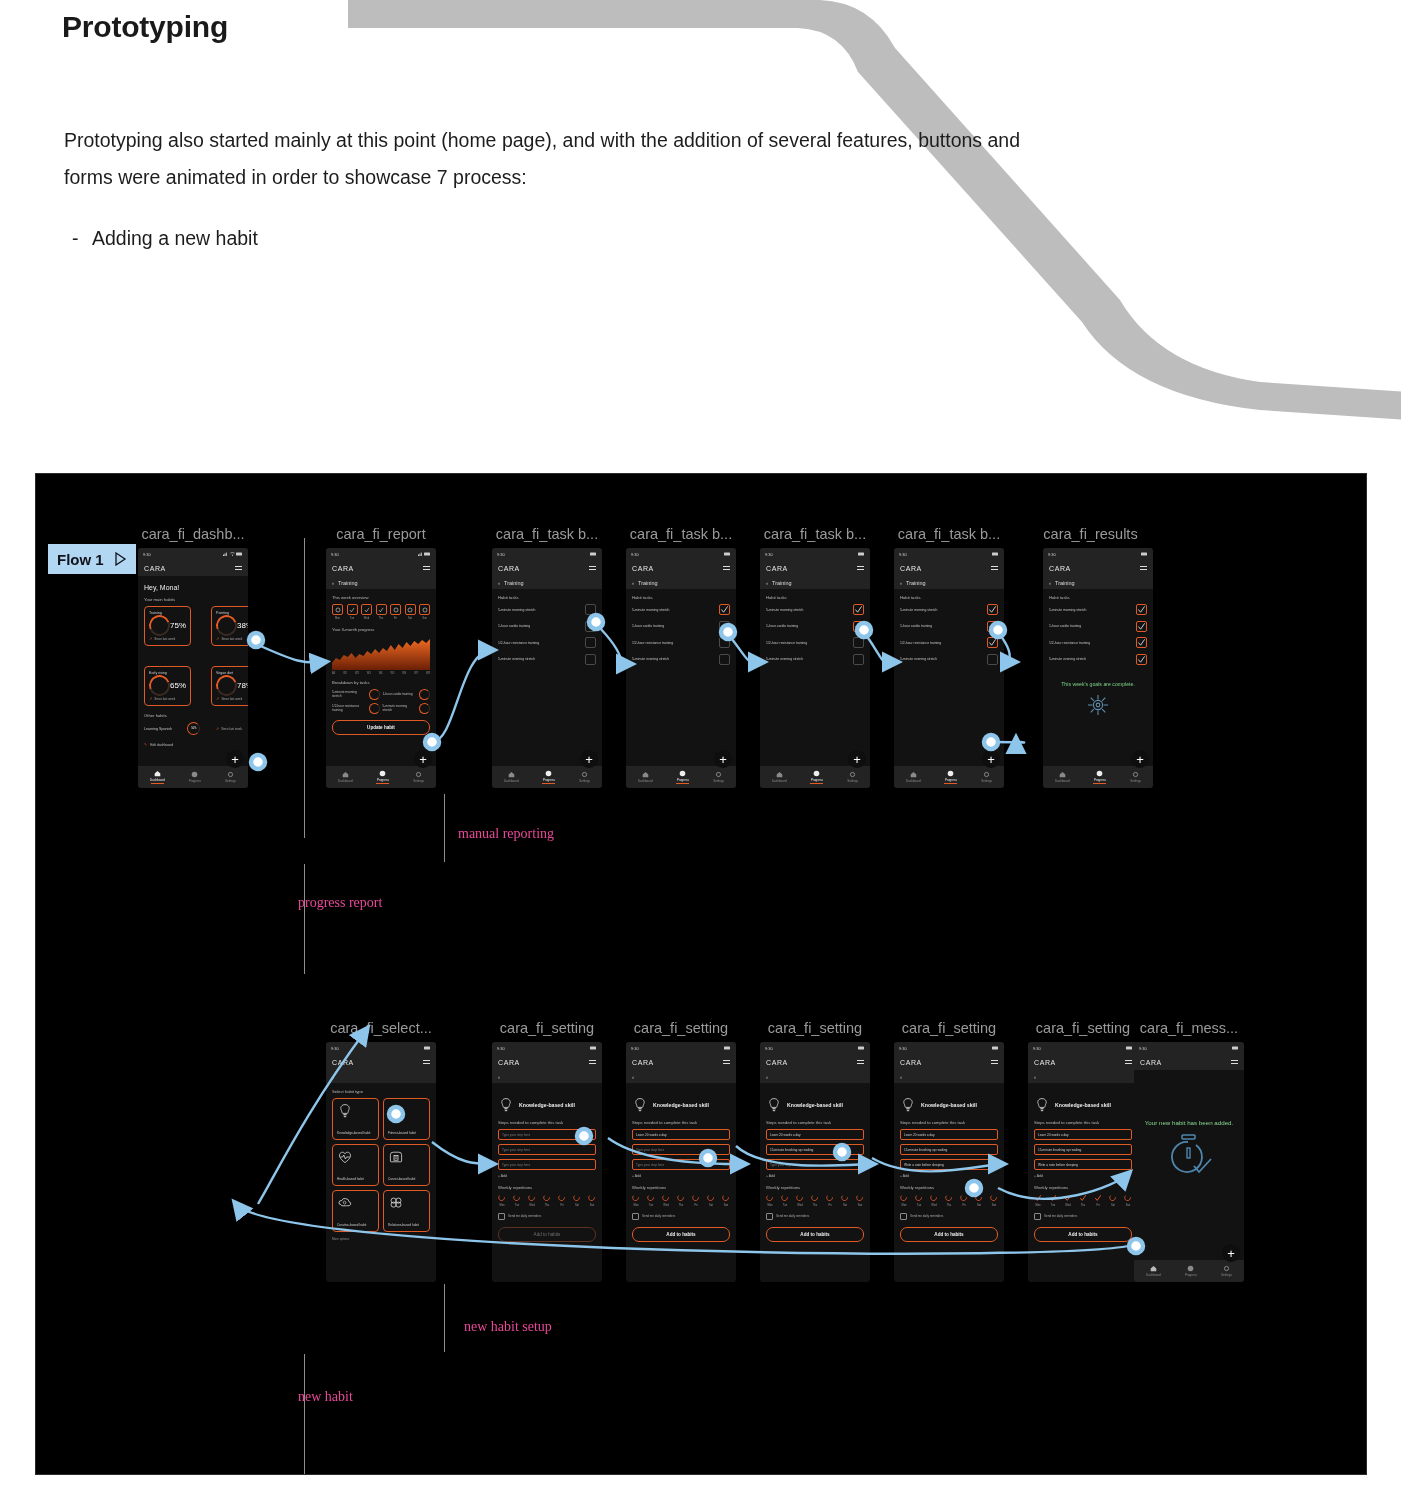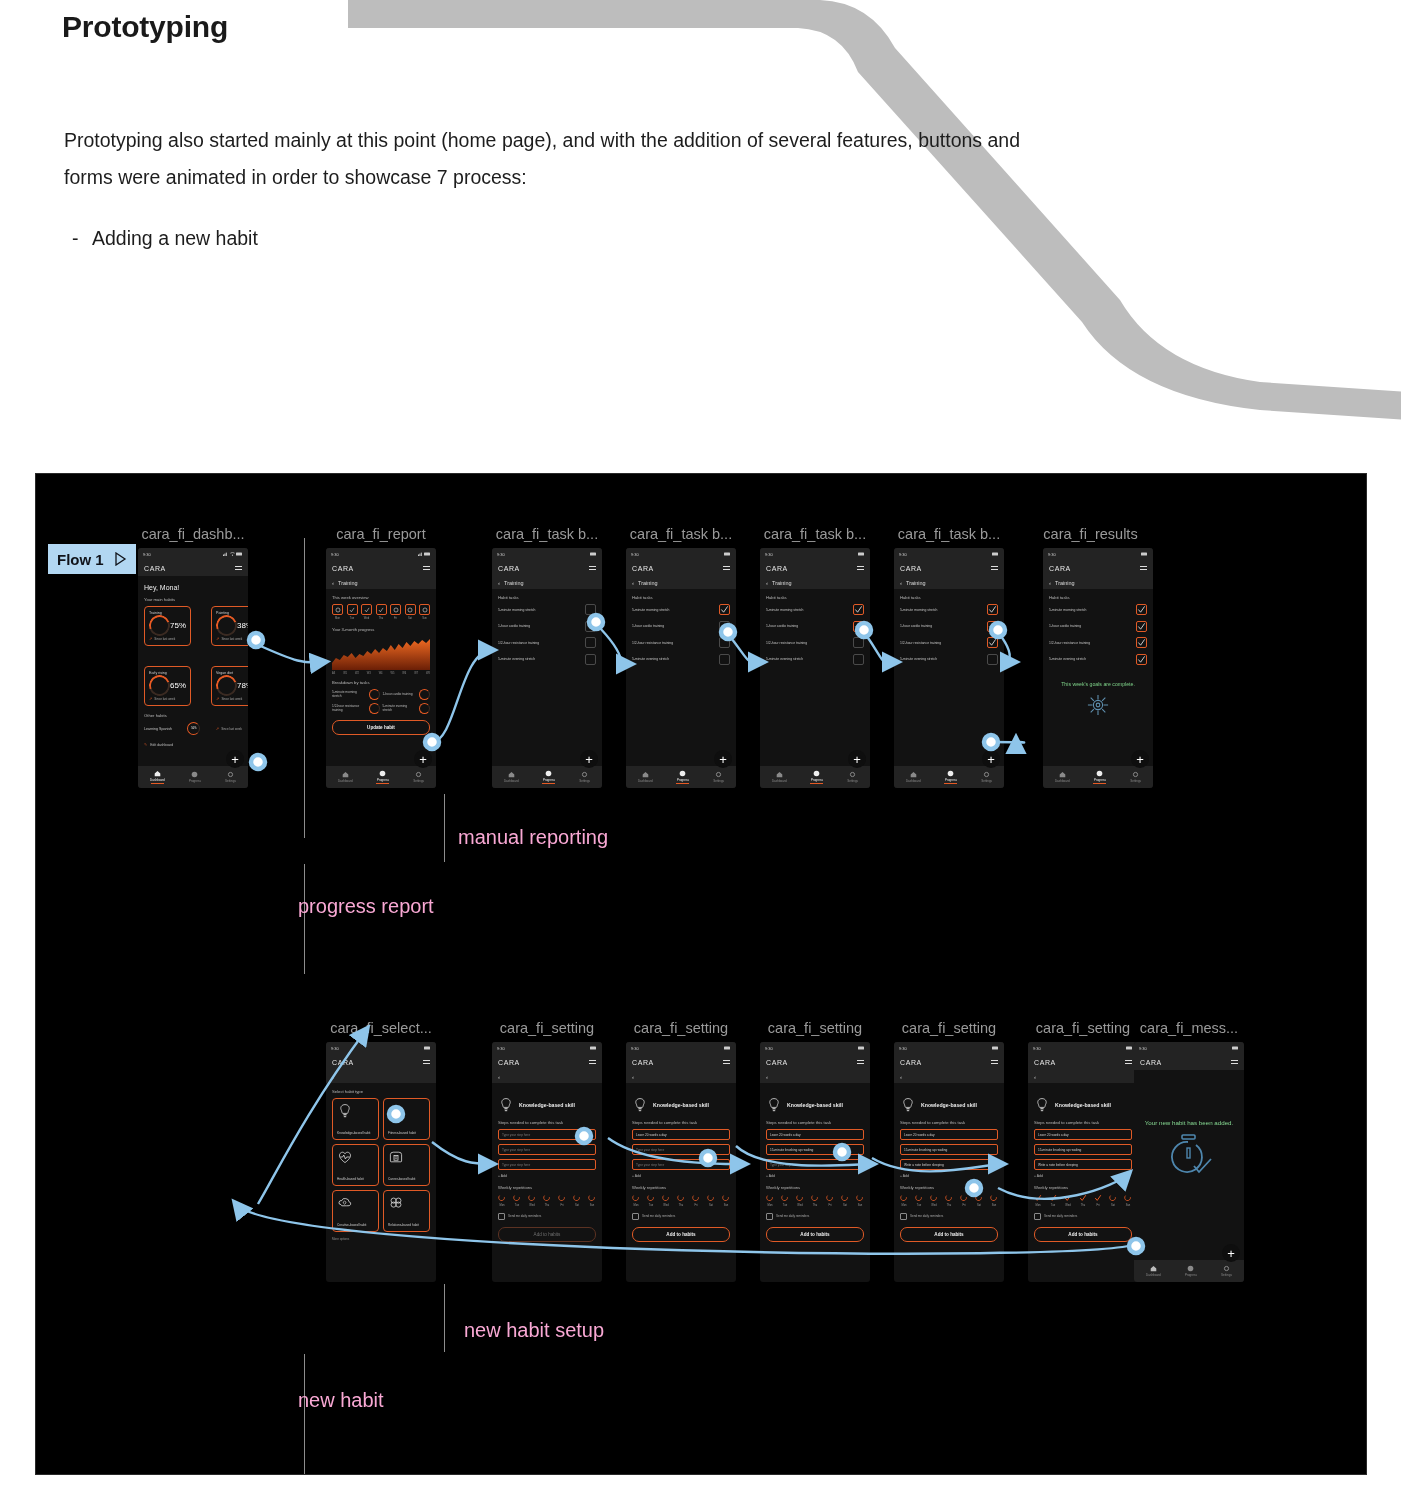--- a/index.html
+++ b/index.html
@@ -130,21 +130,21 @@
   .inp.filled{color:#cfcfcf;}
   .addrow{font-size:3.4px;color:#b5b5b5;margin:1px 0 7px 0;}
   .repwrap{margin-bottom:6px;}
   .cbrow{display:flex;align-items:center;gap:3px;font-size:3px;color:#a9a9a9;margin-bottom:7px;}
   .cbsm{width:5px;height:5px;border:0.6px solid #8a8a8a;border-radius:1px;}
 
   .msg-center{text-align:center;margin-top:42px;}
   .msg-center .m{font-size:6.2px;color:#86d992;line-height:9px;}
 
   .connectors{position:absolute;left:0;top:0;width:1330px;height:1000px;pointer-events:none;z-index:30;}
-  .flowlabel{position:absolute;color:#f9a8d4;font-size:20px;white-space:nowrap;z-index:35;}
+  .flowlabel{position:absolute;color:#ec4899;font-size:14px;white-space:nowrap;z-index:35;font-family:Liberation Serif, serif;}
   .vline{position:absolute;width:1px;background:#8d8d8d;z-index:20;}
 </style>
 </head>
 <body>
 
 <div class="page-title">Prototyping</div>
 
 <svg class="deco-curve" viewBox="0 0 1080 420" preserveAspectRatio="none">
   <path d="M 18,0 L 490,0 Q 540,2 565,48 L 790,300 Q 830,368 930,382 L 1080,392 L 1080,420 L 930,410 Q 800,396 752,322 L 528,72 Q 512,30 468,28 L 18,28 Z" fill="#bdbdbd"></path>
 </svg>

